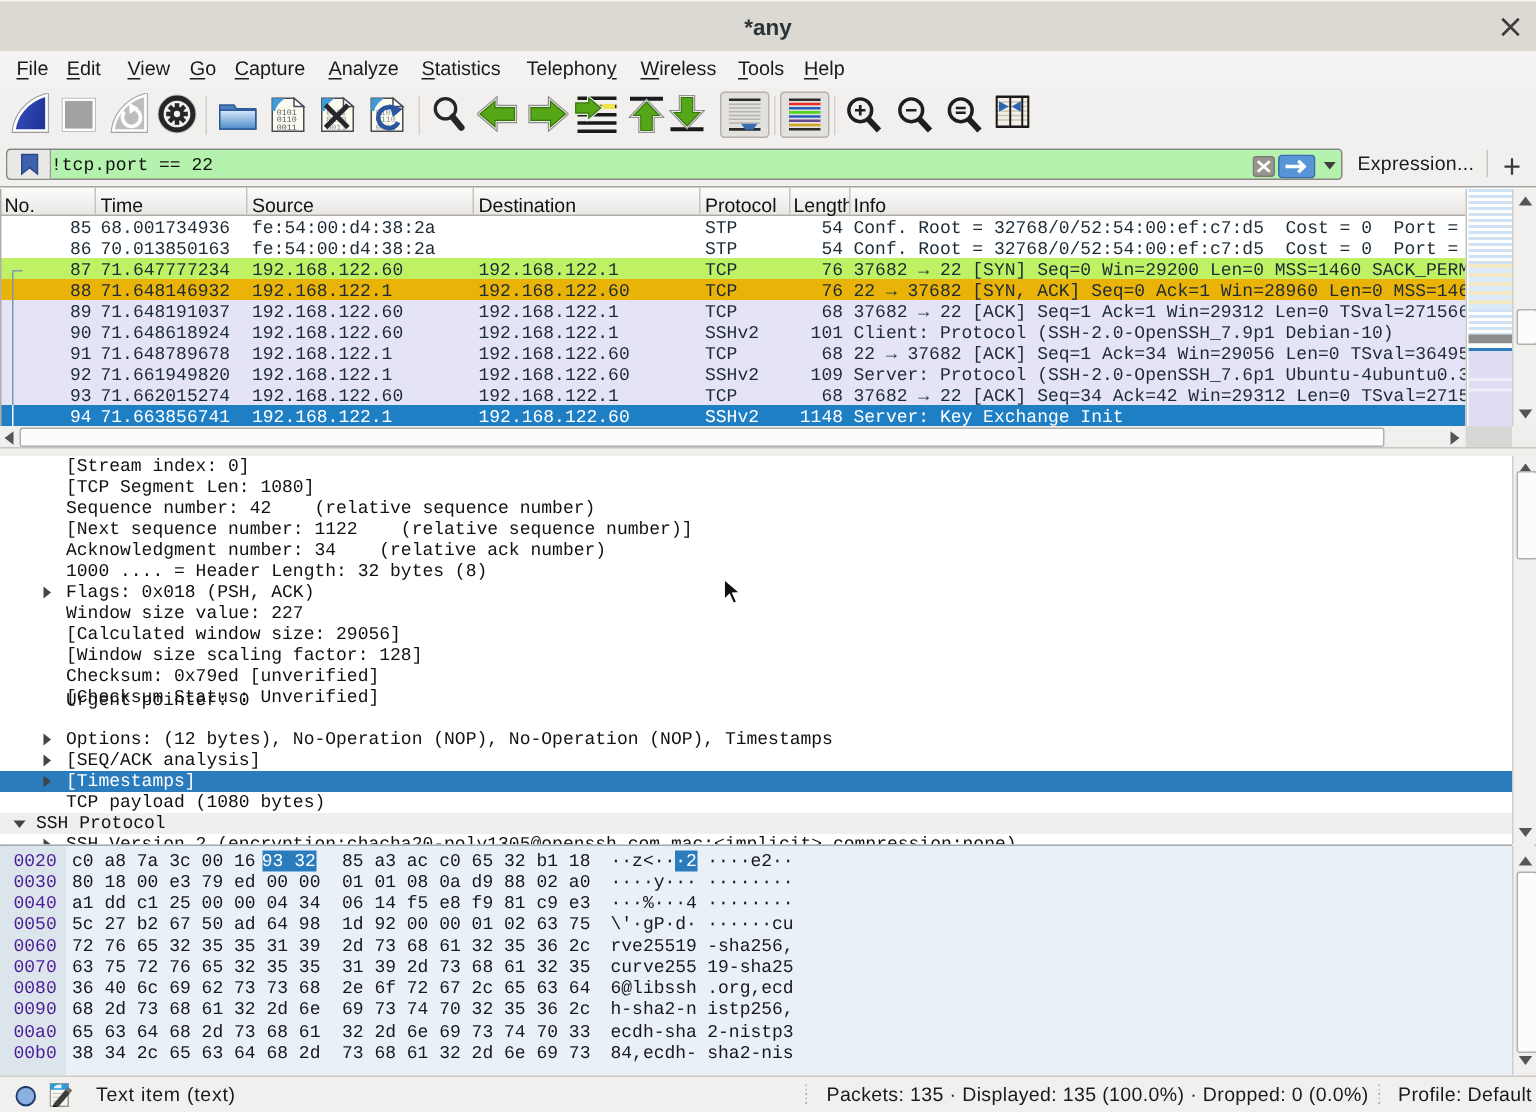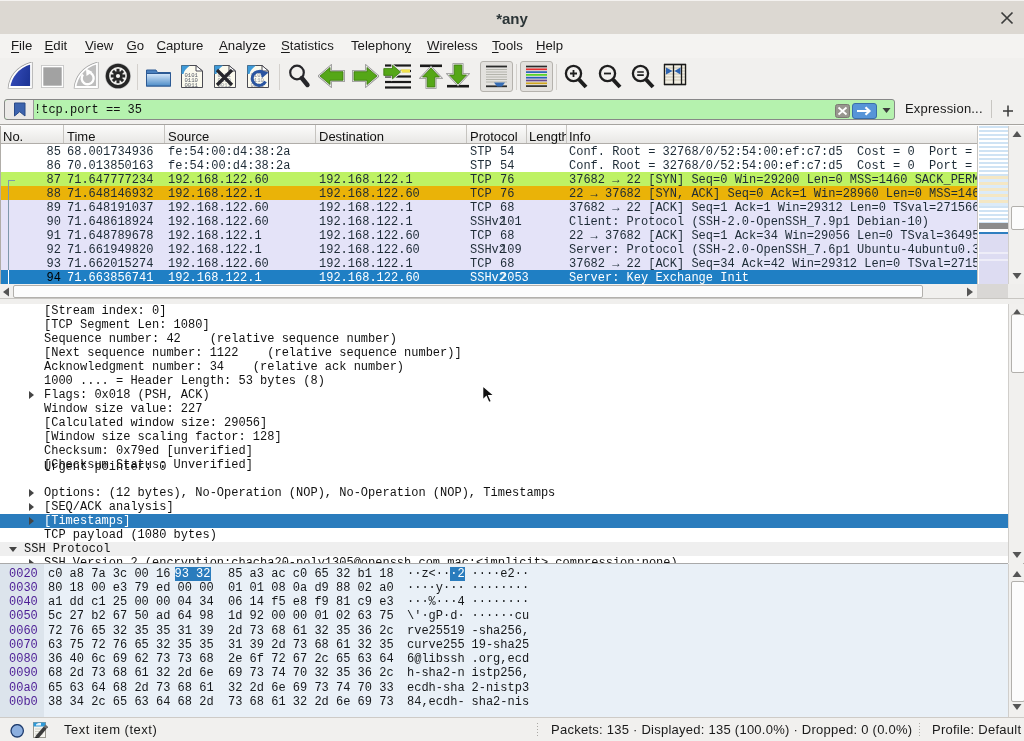--- a/index.html
+++ b/index.html
@@ -23,21 +23,21 @@
   #ftext{left:29px;top:3px;color:#111;}
   
   #plheader{left:0;top:124px;width:1024px;height:18px;background:linear-gradient(#fcfcfb,#e8e7e5);border-top:1px solid #a6a4a0;border-bottom:1px solid #b0ada9;font-size:13px;color:#111;}
   #plheader span{position:absolute;top:4px;}
   .hsep{position:absolute;top:0;width:1px;height:18px;background:#c6c4c0;}
   #plrows{left:0;top:144px;width:977px;height:140px;background:#fff;}
   .prow{position:absolute;left:0;width:977px;height:14px;}
   .prow span{position:absolute;font-family:"Liberation Mono",monospace;font-size:12px;white-space:pre;top:2px;line-height:12px;color:#1d2b36;}
   .c-no{left:0;width:61px;text-align:right;}
   .c-t{left:67px;} .c-s{left:168px;} .c-d{left:319px;} .c-p{left:470px;}
-  .c-l{left:500px;width:62px;text-align:left;} .c-i{left:569px;}
+  .c-l{left:500px;width:62px;text-align:right;} .c-i{left:569px;}
   
   #minimap{left:977px;top:126px;width:31px;height:158px;background:#fff;border-left:1px solid #c6c4c0;}
   
   .sb{background:#f1f0ee;}
   .sbthumb{position:absolute;background:#fcfcfc;border:1px solid #b2b0ac;border-radius:2px;}
   
   #splitter{left:0;top:298px;width:1024px;height:6px;background:#f0efed;border-top:1px solid #c8c6c2;border-bottom:1px solid #c2c0bc;}
   #details{left:0;top:304px;width:1008px;height:259px;background:#fff;overflow:hidden;}
   .dline{position:absolute;left:0;width:1008px;height:14px;font-family:"Liberation Mono",monospace;font-size:12px;line-height:14px;white-space:pre;color:#111;}
   .dtxt{position:absolute;left:44px;}
@@ -266,21 +266,21 @@
  </svg>
 </div>
 
 <div id="filterbar" class="abs">
  <div id="ffield" class="abs">
   <div id="fbook" class="abs">
     <svg width="28" height="19">
           <path d="M9.5 3 L20 3 L20 16 L14.7 11.7 L9.5 16 Z" fill="#3d63ae" stroke="#2a4a88"></path>
         </svg>
   </div>
-  <div id="ftext" class="abs mono">!tcp.port == 35</div>
+  <div id="ftext" class="abs mono">!tcp.port == 22</div>
   <svg class="abs" style="left:830px;top:3.5px" width="15" height="14">
         <rect x="0.5" y="0.5" width="14" height="13" rx="2" fill="#98968f" stroke="#7c7a74"></rect>
         <path d="M3.5 3.5 L11.5 10.5 M11.5 3.5 L3.5 10.5" stroke="#fff" stroke-width="1.8"></path>
       </svg>
   <svg class="abs" style="left:847px;top:2.5px" width="25" height="16">
         <rect x="0.5" y="0.5" width="24" height="15" rx="2.5" fill="#5795d8" stroke="#3a6ea8"></rect>
         <path d="M5 8 L17 8 M13.5 4.2 L17.5 8 L13.5 11.8" stroke="#fff" stroke-width="2.2" fill="none"></path>
       </svg>
   <svg class="abs" style="left:877px;top:7px" width="9" height="7">
         <path d="M0.5 1 L8.5 1 L4.5 6 Z" fill="#3c3c3c"></path>
@@ -383,26 +383,26 @@
  <div class="prow" style="top:112px;background:#e4e3f8">
   <span class="c-no">93</span>
       <span class="c-t">71.662015274</span>
       <span class="c-s">192.168.122.60</span>
       <span class="c-d">192.168.122.1</span>
       <span class="c-p">TCP</span>
       <span class="c-l">68</span>
       <span class="c-i">37682 → 22 [ACK] Seq=34 Ack=42 Win=29312 Len=0 TSval=2715664 TSec</span>
  </div>
  <div class="prow" style="top:126px;background:#1f7fc4">
-  <span class="c-no" style="color:#000000">94</span>
+  <span class="c-no" style="color:#ffffff">94</span>
       <span class="c-t" style="color:#fff">71.663856741</span>
       <span class="c-s" style="color:#fff">192.168.122.1</span>
       <span class="c-d" style="color:#fff">192.168.122.60</span>
       <span class="c-p" style="color:#fff">SSHv2</span>
-      <span class="c-l" style="color:#fff">2053</span>
+      <span class="c-l" style="color:#fff">1148</span>
       <span class="c-i" style="color:#fff">Server: Key Exchange Init</span>
  </div>
 </div>
 
 <div class="abs" style="left:8px;top:180px;width:1px;height:90px;background:#7e98ac"></div>
 <div class="abs" style="left:9px;top:180px;width:6px;height:1px;background:#7e98ac"></div>
 <div class="abs" style="left:8px;top:270px;width:1px;height:14px;background:#ffffff"></div>
 
 <div class="abs" style="left:0;top:126px;width:1px;height:591px;background:#b0ada8"></div>
 <div class="abs" style="left:1023px;top:126px;width:1px;height:591px;background:#b0ada8"></div>
@@ -442,21 +442,21 @@
 <div class="abs" style="left:1008px;top:284px;width:16px;height:14px;background:#efeeec"></div>
 
 <div id="splitter" class="abs"></div>
 
 <div id="details" class="abs">
     <div class="dline" style="top: 0px;"><span class="dtxt">[Stream index: 0]</span></div>
     <div class="dline" style="top: 14px;"><span class="dtxt">[TCP Segment Len: 1080]</span></div>
     <div class="dline" style="top: 28px;"><span class="dtxt">Sequence number: 42    (relative sequence number)</span></div>
     <div class="dline" style="top: 42px;"><span class="dtxt">[Next sequence number: 1122    (relative sequence number)]</span></div>
     <div class="dline" style="top: 56px;"><span class="dtxt">Acknowledgment number: 34    (relative ack number)</span></div>
-    <div class="dline" style="top: 70px;"><span class="dtxt">1000 .... = Header Length: 53 bytes (8)</span></div>
+    <div class="dline" style="top: 70px;"><span class="dtxt">1000 .... = Header Length: 32 bytes (8)</span></div>
     <div class="dline" style="top: 84px;"><span class="dtxt">Flags: 0x018 (PSH, ACK)</span><div style="position: absolute; width: 0px; height: 0px; left: 28.5px; top: 3px; border-left: 5.5px solid rgb(68, 68, 68); border-top: 4px solid transparent; border-bottom: 4px solid transparent;"></div></div>
     <div class="dline" style="top: 98px;"><span class="dtxt">Window size value: 227</span></div>
     <div class="dline" style="top: 112px;"><span class="dtxt">[Calculated window size: 29056]</span></div>
     <div class="dline" style="top: 126px;"><span class="dtxt">[Window size scaling factor: 128]</span></div>
     <div class="dline" style="top: 140px;"><span class="dtxt">Checksum: 0x79ed [unverified]</span></div>
     <div class="dline" style="top: 154px;"><span class="dtxt">[Checksum Status: Unverified]</span></div>
     <div class="dline" style="top: 156px;"><span class="dtxt">Urgent pointer: 0</span></div>
     <div class="dline" style="top: 182px;"><span class="dtxt">Options: (12 bytes), No-Operation (NOP), No-Operation (NOP), Timestamps</span><div style="position: absolute; width: 0px; height: 0px; left: 28.5px; top: 3px; border-left: 5.5px solid rgb(68, 68, 68); border-top: 4px solid transparent; border-bottom: 4px solid transparent;"></div></div>
     <div class="dline" style="top: 196px;"><span class="dtxt">[SEQ/ACK analysis]</span><div style="position: absolute; width: 0px; height: 0px; left: 28.5px; top: 3px; border-left: 5.5px solid rgb(68, 68, 68); border-top: 4px solid transparent; border-bottom: 4px solid transparent;"></div></div>
     <div class="dline" style="top: 210px; background: rgb(42, 124, 189); color: rgb(255, 255, 255);"><span class="dtxt">[Timestamps]</span><div style="position: absolute; width: 0px; height: 0px; left: 28.5px; top: 3px; border-left: 5.5px solid rgb(68, 68, 68); border-top: 4px solid transparent; border-bottom: 4px solid transparent;"></div></div>

